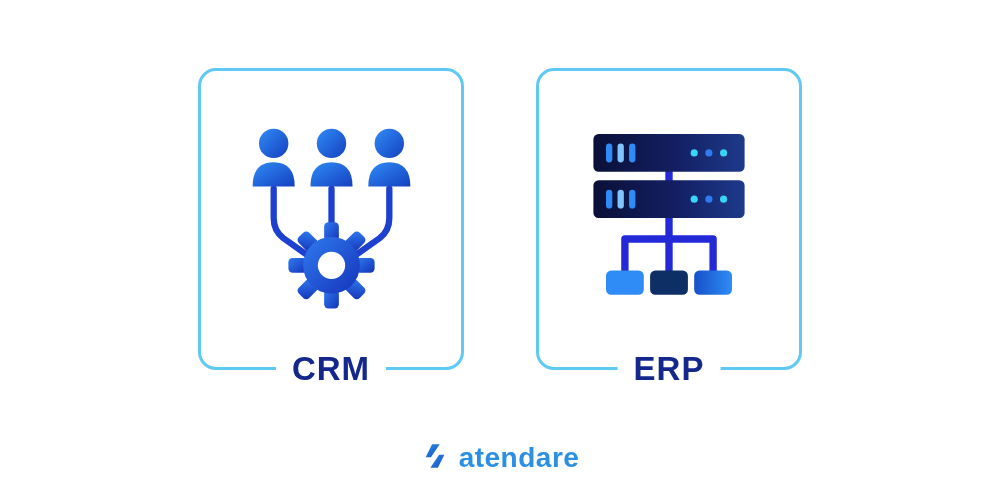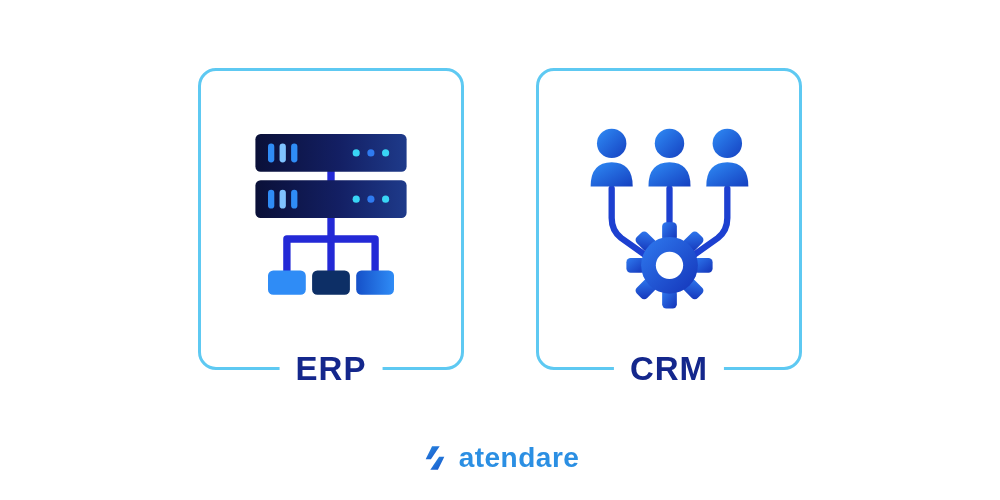--- a/index.html
+++ b/index.html
@@ -19,77 +19,31 @@
   }
   .card-label{
     position:absolute;left:50%;bottom:-22px;transform:translateX(-50%);
     background:#ffffff;padding:0 16px;
     font-size:33px;font-weight:800;letter-spacing:1px;color:#14278c;
     line-height:40px;white-space:nowrap;
   }
   .icon-wrap{display:flex;align-items:center;justify-content:center;margin-top:-4px;}
   .logo-row{
     position:absolute;left:0;bottom:26px;width:1000px;
-    display:flex;align-items:center;justify-content:center;gap:10px;
+    display:flex;align-items:flex-start;justify-content:center;gap:10px;
   }
   .logo-text{
     font-size:28px;font-weight:700;color:#2b8fe3;letter-spacing:0.5px;
     line-height:32px;
   }
 </style>
 </head>
 <body>
 
 <div class="cards-row">
-
-  <div class="card">
-    <div class="icon-wrap">
-      <svg width="210" height="205" viewBox="0 0 200 195" aria-hidden="true">
-        <defs>
-          <linearGradient id="srv" x1="0" y1="0" x2="1" y2="0">
-            <stop offset="0" stop-color="#0a1038"></stop>
-            <stop offset="0.55" stop-color="#131f63"></stop>
-            <stop offset="1" stop-color="#1e3a8a"></stop>
-          </linearGradient>
-          <linearGradient id="nodeBlue" x1="0" y1="0" x2="1" y2="0">
-            <stop offset="0" stop-color="#1550c8"></stop>
-            <stop offset="1" stop-color="#2f8cf6"></stop>
-          </linearGradient>
-        </defs>
-
-        <g stroke="#2329d6" stroke-width="7" fill="none" stroke-linejoin="round">
-          <path d="M100 96 V150"></path>
-          <path d="M58 150 V118 H100"></path>
-          <path d="M142 150 V118 H100"></path>
-          <rect x="96.5" y="52" width="7" height="14" fill="#2329d6" stroke="none"></rect>
-        </g>
-
-        <rect x="28" y="18" width="144" height="36" rx="5" fill="url(#srv)"></rect>
-        <rect x="40" y="27" width="6" height="18" rx="3" fill="#2f8cf6"></rect>
-        <rect x="51" y="27" width="6" height="18" rx="3" fill="#7fc3ff"></rect>
-        <rect x="62" y="27" width="6" height="18" rx="3" fill="#2f8cf6"></rect>
-        <circle cx="124" cy="36" r="3.4" fill="#39d5f5"></circle>
-        <circle cx="138" cy="36" r="3.4" fill="#2f7bf0"></circle>
-        <circle cx="152" cy="36" r="3.4" fill="#39d5f5"></circle>
-
-        <rect x="28" y="62" width="144" height="36" rx="5" fill="url(#srv)"></rect>
-        <rect x="40" y="71" width="6" height="18" rx="3" fill="#2f8cf6"></rect>
-        <rect x="51" y="71" width="6" height="18" rx="3" fill="#7fc3ff"></rect>
-        <rect x="62" y="71" width="6" height="18" rx="3" fill="#2f8cf6"></rect>
-        <circle cx="124" cy="80" r="3.4" fill="#39d5f5"></circle>
-        <circle cx="138" cy="80" r="3.4" fill="#2f7bf0"></circle>
-        <circle cx="152" cy="80" r="3.4" fill="#39d5f5"></circle>
-
-        <rect x="40" y="148" width="36" height="23" rx="5" fill="#2f8cf6"></rect>
-        <rect x="82" y="148" width="36" height="23" rx="5" fill="#0d2f66"></rect>
-        <rect x="124" y="148" width="36" height="23" rx="5" fill="url(#nodeBlue)"></rect>
-      </svg>
-    </div>
-    <span class="card-label">ERP</span>
-  </div>
 
   <div class="card">
     <div class="icon-wrap">
       <svg width="215" height="205" viewBox="0 0 200 195" aria-hidden="true">
         <defs>
           <linearGradient id="person" x1="0" y1="0" x2="1" y2="1">
             <stop offset="0" stop-color="#2f8cf6"></stop>
             <stop offset="1" stop-color="#1540c0"></stop>
           </linearGradient>
           <linearGradient id="gearG" x1="0" y1="0" x2="1" y2="1">
@@ -129,20 +83,66 @@
             </g>
             <circle cx="0" cy="0" r="27"></circle>
           </g>
           <circle cx="0" cy="0" r="13" fill="#ffffff"></circle>
         </g>
       </svg>
     </div>
     <span class="card-label">CRM</span>
   </div>
 
+  <div class="card">
+    <div class="icon-wrap">
+      <svg width="210" height="205" viewBox="0 0 200 195" aria-hidden="true">
+        <defs>
+          <linearGradient id="srv" x1="0" y1="0" x2="1" y2="0">
+            <stop offset="0" stop-color="#0a1038"></stop>
+            <stop offset="0.55" stop-color="#131f63"></stop>
+            <stop offset="1" stop-color="#1e3a8a"></stop>
+          </linearGradient>
+          <linearGradient id="nodeBlue" x1="0" y1="0" x2="1" y2="0">
+            <stop offset="0" stop-color="#1550c8"></stop>
+            <stop offset="1" stop-color="#2f8cf6"></stop>
+          </linearGradient>
+        </defs>
+
+        <g stroke="#2329d6" stroke-width="7" fill="none" stroke-linejoin="round">
+          <path d="M100 96 V150"></path>
+          <path d="M58 150 V118 H100"></path>
+          <path d="M142 150 V118 H100"></path>
+          <rect x="96.5" y="52" width="7" height="14" fill="#2329d6" stroke="none"></rect>
+        </g>
+
+        <rect x="28" y="18" width="144" height="36" rx="5" fill="url(#srv)"></rect>
+        <rect x="40" y="27" width="6" height="18" rx="3" fill="#2f8cf6"></rect>
+        <rect x="51" y="27" width="6" height="18" rx="3" fill="#7fc3ff"></rect>
+        <rect x="62" y="27" width="6" height="18" rx="3" fill="#2f8cf6"></rect>
+        <circle cx="124" cy="36" r="3.4" fill="#39d5f5"></circle>
+        <circle cx="138" cy="36" r="3.4" fill="#2f7bf0"></circle>
+        <circle cx="152" cy="36" r="3.4" fill="#39d5f5"></circle>
+
+        <rect x="28" y="62" width="144" height="36" rx="5" fill="url(#srv)"></rect>
+        <rect x="40" y="71" width="6" height="18" rx="3" fill="#2f8cf6"></rect>
+        <rect x="51" y="71" width="6" height="18" rx="3" fill="#7fc3ff"></rect>
+        <rect x="62" y="71" width="6" height="18" rx="3" fill="#2f8cf6"></rect>
+        <circle cx="124" cy="80" r="3.4" fill="#39d5f5"></circle>
+        <circle cx="138" cy="80" r="3.4" fill="#2f7bf0"></circle>
+        <circle cx="152" cy="80" r="3.4" fill="#39d5f5"></circle>
+
+        <rect x="40" y="148" width="36" height="23" rx="5" fill="#2f8cf6"></rect>
+        <rect x="82" y="148" width="36" height="23" rx="5" fill="#0d2f66"></rect>
+        <rect x="124" y="148" width="36" height="23" rx="5" fill="url(#nodeBlue)"></rect>
+      </svg>
+    </div>
+    <span class="card-label">ERP</span>
+  </div>
+
 </div>
 
 <div class="logo-row">
   <span style="display:flex;">
     <svg width="28" height="28" viewBox="0 0 24 24" aria-hidden="true">
       <defs>
         <linearGradient id="logoG" x1="0" y1="0" x2="1" y2="1">
           <stop offset="0" stop-color="#2b8fe3"></stop>
           <stop offset="1" stop-color="#1550c8"></stop>
         </linearGradient>

